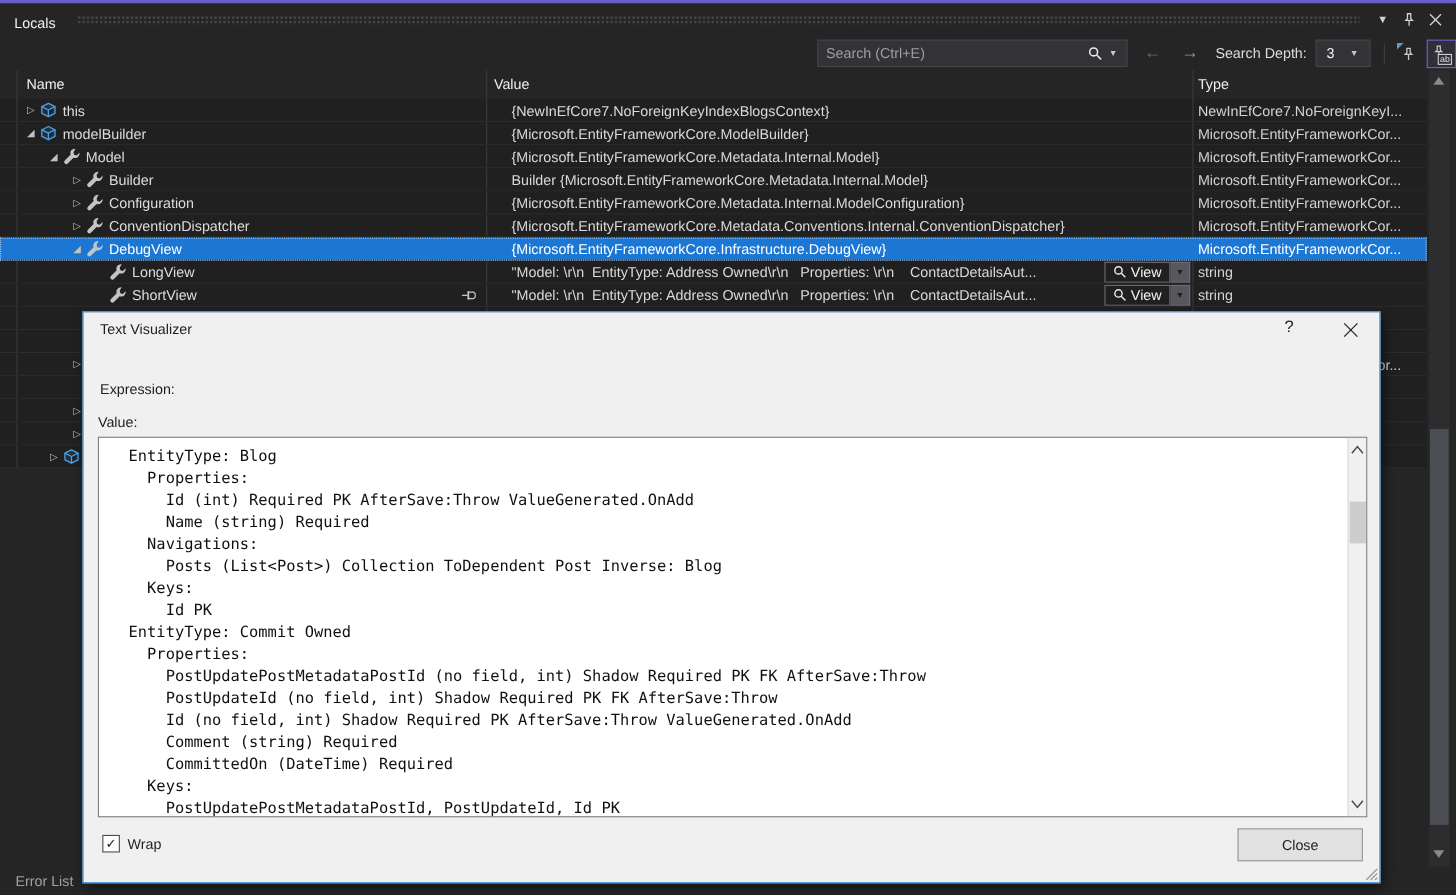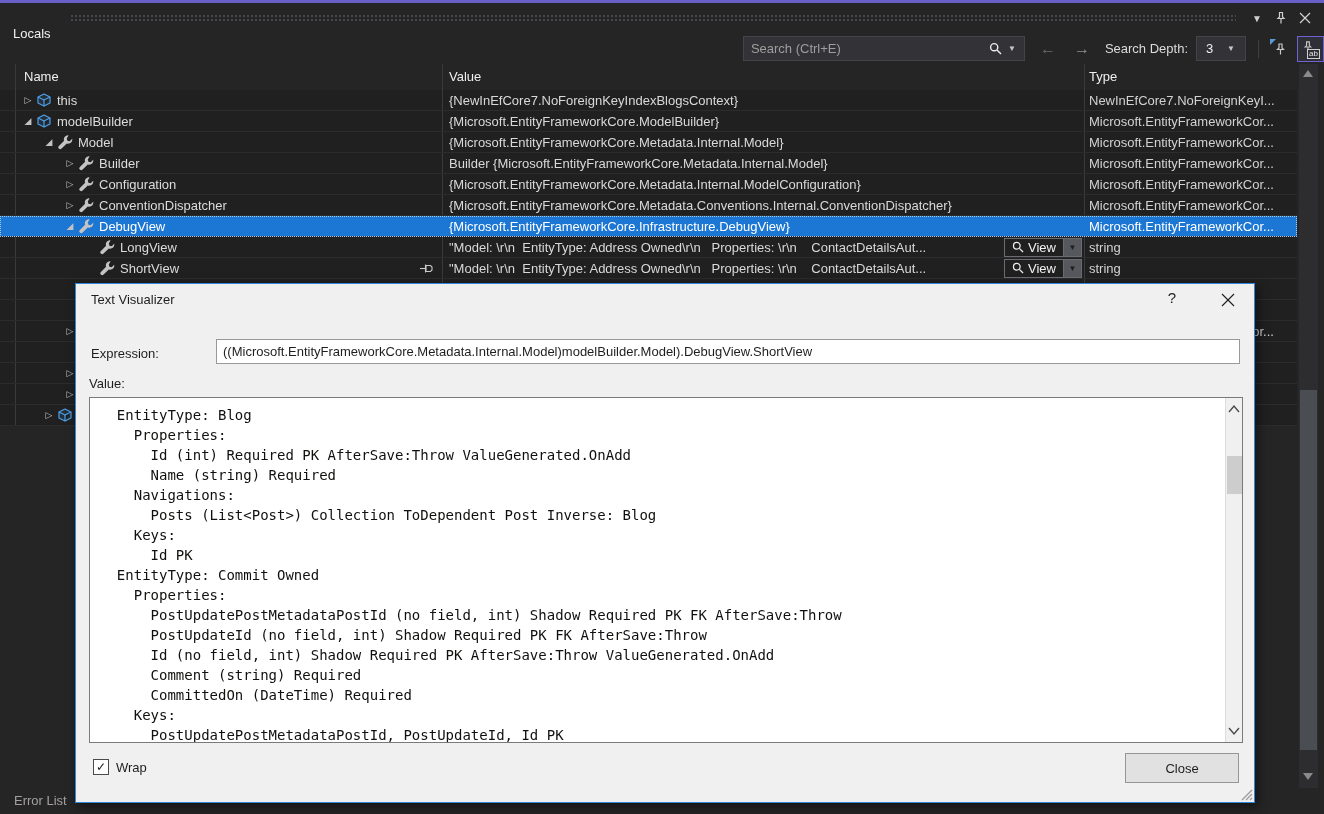--- a/index.html
+++ b/index.html
@@ -3,21 +3,21 @@
 <meta charset="utf-8">
 <style>
   * { box-sizing: border-box; margin: 0; padding: 0; }
   html,body { width:1324px; height:814px; background:#1b1b1c; }
   .app { position:relative; width:1324px; height:814px; background:#252526;
          font-family:"Liberation Sans", sans-serif; font-size:13px; color:#dcdcdc; overflow:hidden; }
 
   
   .accent { position:absolute; top:0; left:0; width:100%; height:3px; background:#6a5fc9; }
   .titlebar { position:absolute; top:3px; left:0; width:100%; height:30px; }
-  .titlebar .title { position:absolute; left:13px; top:16px; line-height:30px; color:#f1f1f1; }
+  .titlebar .title { position:absolute; left:13px; top:3px; line-height:30px; color:#f1f1f1; }
   .drag-texture { position:absolute; left:70px; right:88px; top:11px; height:9px;
     background-image: radial-gradient(circle, #46464c 1px, transparent 1.3px);
     background-size:4px 4px; }
   .tb-btn { position:absolute; top:4px; width:22px; height:22px; display:flex; align-items:center; justify-content:center; color:#d0d0d0; }
   .tb-chevron { right:56px; font-size:10px; }
   .tb-pin   { right:32px; }
   .tb-close { right:8px; }
 
   
   .toolbar { position:absolute; top:33px; left:0; width:100%; height:31px; display:flex; align-items:center;justify-content:flex-end; }
@@ -48,21 +48,21 @@
   .grid-header .h-gutter { width:16px; border-right:1px solid #3a3a3e; }
   .grid-header .h-name  { width:426px; line-height:26px; padding-left:8px; }
   .grid-header .h-value { width:642px; line-height:26px; padding-left:6px; border-left:1px solid #3a3a3e; }
   .grid-header .h-type  { width:212px; line-height:26px; padding-left:4px; border-left:1px solid #3a3a3e; }
 
   .rows { position:absolute; top:90px; left:0; width:1297px; }
   .row { height:21px; display:flex; background:#202021; border-bottom:1px solid #2c2c2f; }
   .row .gutter { width:16px; border-right:1px solid #3a3a3e; }
   .cell { display:flex; align-items:center; overflow:hidden; }
   .cell.name  { width:426px; }
-  .cell.value { width:642px; border-left:1px solid #3a3a3e; padding-left:6px; color:#d9d9d9; }
+  .cell.value { width:642px; border-left:1px solid #3a3a3e; padding-left:22px; color:#d9d9d9; }
   .cell.type  { width:212px; border-left:1px solid #3a3a3e; padding-left:4px; color:#d2d2d2; white-space:nowrap; }
   .row.selected { background:#1c77d4; outline:1px dotted #a6c9ec; outline-offset:-1px; }
   .row.selected .cell, .row.selected .gutter { border-color:transparent; color:#fff; }
   .twisty { width:16px; text-align:center; font-size:9px; color:#c2c2c2; flex:none; }
   .row-icon { width:16px; height:16px; margin-right:5px; flex:none; }
   .row-label { white-space:nowrap; }
   .val-text { white-space:pre; overflow:hidden; flex:0 1 auto; }
   .name-pin { margin-left:auto; margin-right:8px; flex:none; display:flex; }
   .view-group { margin-left:auto; margin-right:2px; display:flex; align-items:center; height:32px; flex:none; }
   .view-main { display:flex; align-items:center; gap:4px; border:1px solid #6b6b72; height:19px; padding:0 7px; color:#f2f2f2; }
@@ -429,21 +429,20 @@
   <div class="dialog">
     <span class="dlg-title">Text Visualizer</span>
     <span class="dlg-help">?</span>
     <span class="dlg-close">
       <svg width="14" height="14" viewBox="0 0 14 14" stroke="#1e1e1e" stroke-width="1.1">
         <line x1="1" y1="1" x2="13" y2="13"></line>
           <line x1="13" y1="1" x2="1" y2="13"></line>
       </svg>
     </span>
     <span class="dlg-expr-label">Expression:</span>
-    <input class="dlg-expr" value="((Microsoft.EntityFrameworkCore.Metadata.Internal.Model)modelBuilder.Model).DebugView.ShortView" style="">
     <span class="dlg-value-label">Value:</span>
     <div class="dlg-text">
       <pre id="dlg-pre">  EntityType: Blog
     Properties:
       Id (int) Required PK AfterSave:Throw ValueGenerated.OnAdd
       Name (string) Required
     Navigations:
       Posts (List&lt;Post&gt;) Collection ToDependent Post Inverse: Blog
     Keys:
       Id PK

